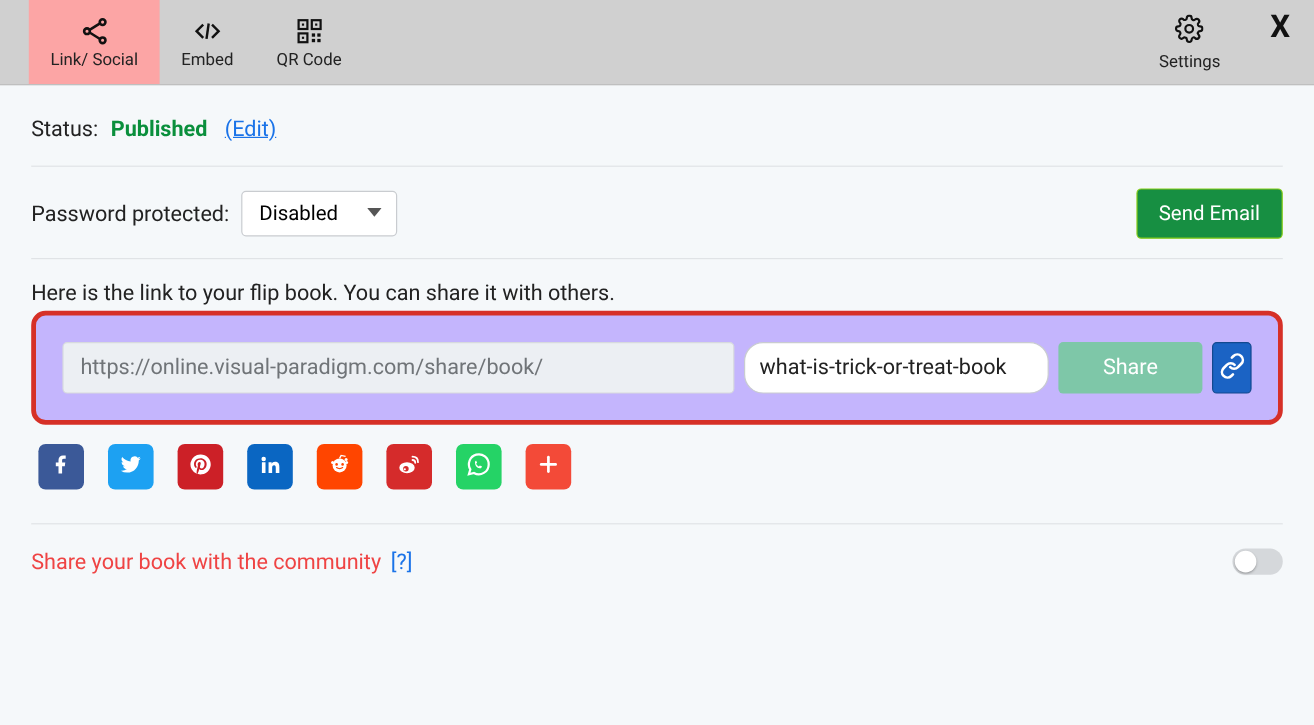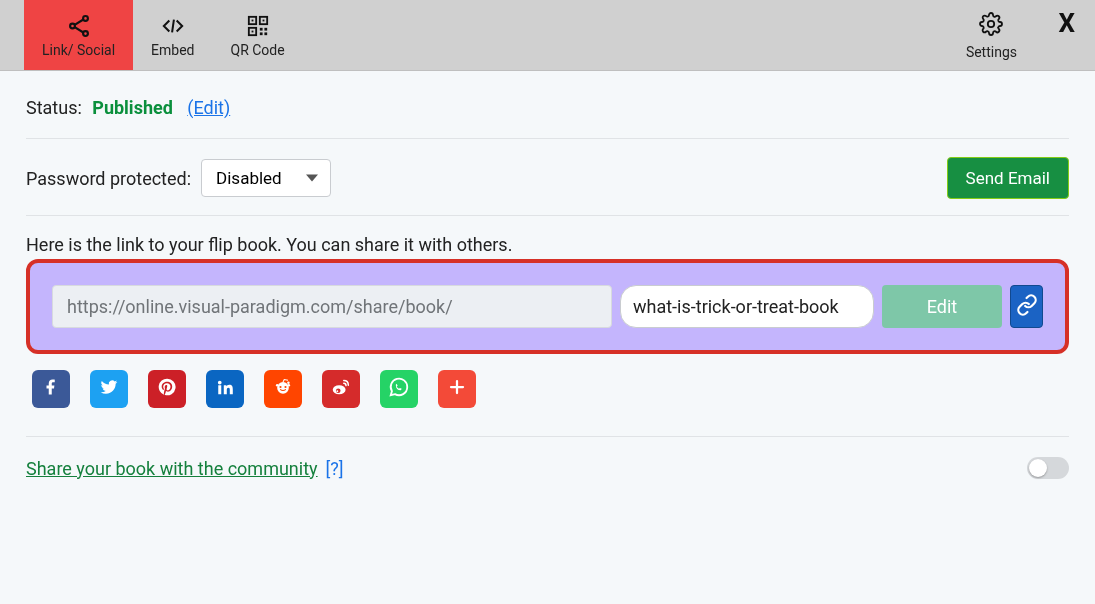--- a/index.html
+++ b/index.html
@@ -18,21 +18,21 @@
   display: flex;
   flex-direction: column;
   align-items: center;
   justify-content: center;
   cursor: pointer;
   font-size: 14px;
   color: #222;
   gap: 4px;
 }
 .tab.active {
-  background: #ef4444;
+  background: #fca5a5;
 }
 .tab .icon {
   height: 24px;
   display: flex;
   align-items: center;
   justify-content: center;
 }
 .tab-label { font-size: 14px; color: #222; }
 .tab:first-child { margin-left: 24px; }
 .spacer { flex: 1; }
@@ -168,21 +168,21 @@
 .rd { background: #ff4500; }
 .wb { background: #d52b2b; }
 .wa { background: #25d366; }
 .more { background: #f34a38; }
 
 .share-row {
   display: flex;
   align-items: center;
   margin-top: 20px;
 }
-.share-label { font-size: 18px; color: #15803d; margin-right: 8px; text-decoration: underline; }
+.share-label { font-size: 18px; color: #ef4444; margin-right: 8px; }
 .help-q { color: #1a73e8; font-size: 18px; cursor: pointer; }
 .toggle {
   margin-left: auto;
   width: 42px;
   height: 22px;
   border-radius: 11px;
   background: #d5d8db;
   position: relative;
   cursor: pointer;
 }
@@ -276,21 +276,21 @@
     <button class="send-email-btn">Send Email</button>
   </div>
 
   <hr class="sep">
 
   <div class="link-instruction">Here is the link to your flip book. You can share it with others.</div>
 
   <div class="url-frame">
     <div class="url-prefix">https://online.visual-paradigm.com/share/book/</div>
     <input class="url-slug" type="text" value="what-is-trick-or-treat-book" style="">
-    <button class="apply-btn">Edit</button>
+    <button class="apply-btn">Share</button>
     <div class="link-icon-btn">
       <span>
         <svg width="22" height="22" viewBox="0 0 24 24" fill="none" stroke="#fff" stroke-width="2.4" stroke-linecap="round">
           <path d="M10 13a5 5 0 0 0 7.07 0l3-3a5 5 0 0 0-7.07-7.07l-1.5 1.5"></path>
           <path d="M14 11a5 5 0 0 0-7.07 0l-3 3a5 5 0 0 0 7.07 7.07l1.5-1.5"></path>
         </svg>
       </span>
     </div>
   </div>
 

